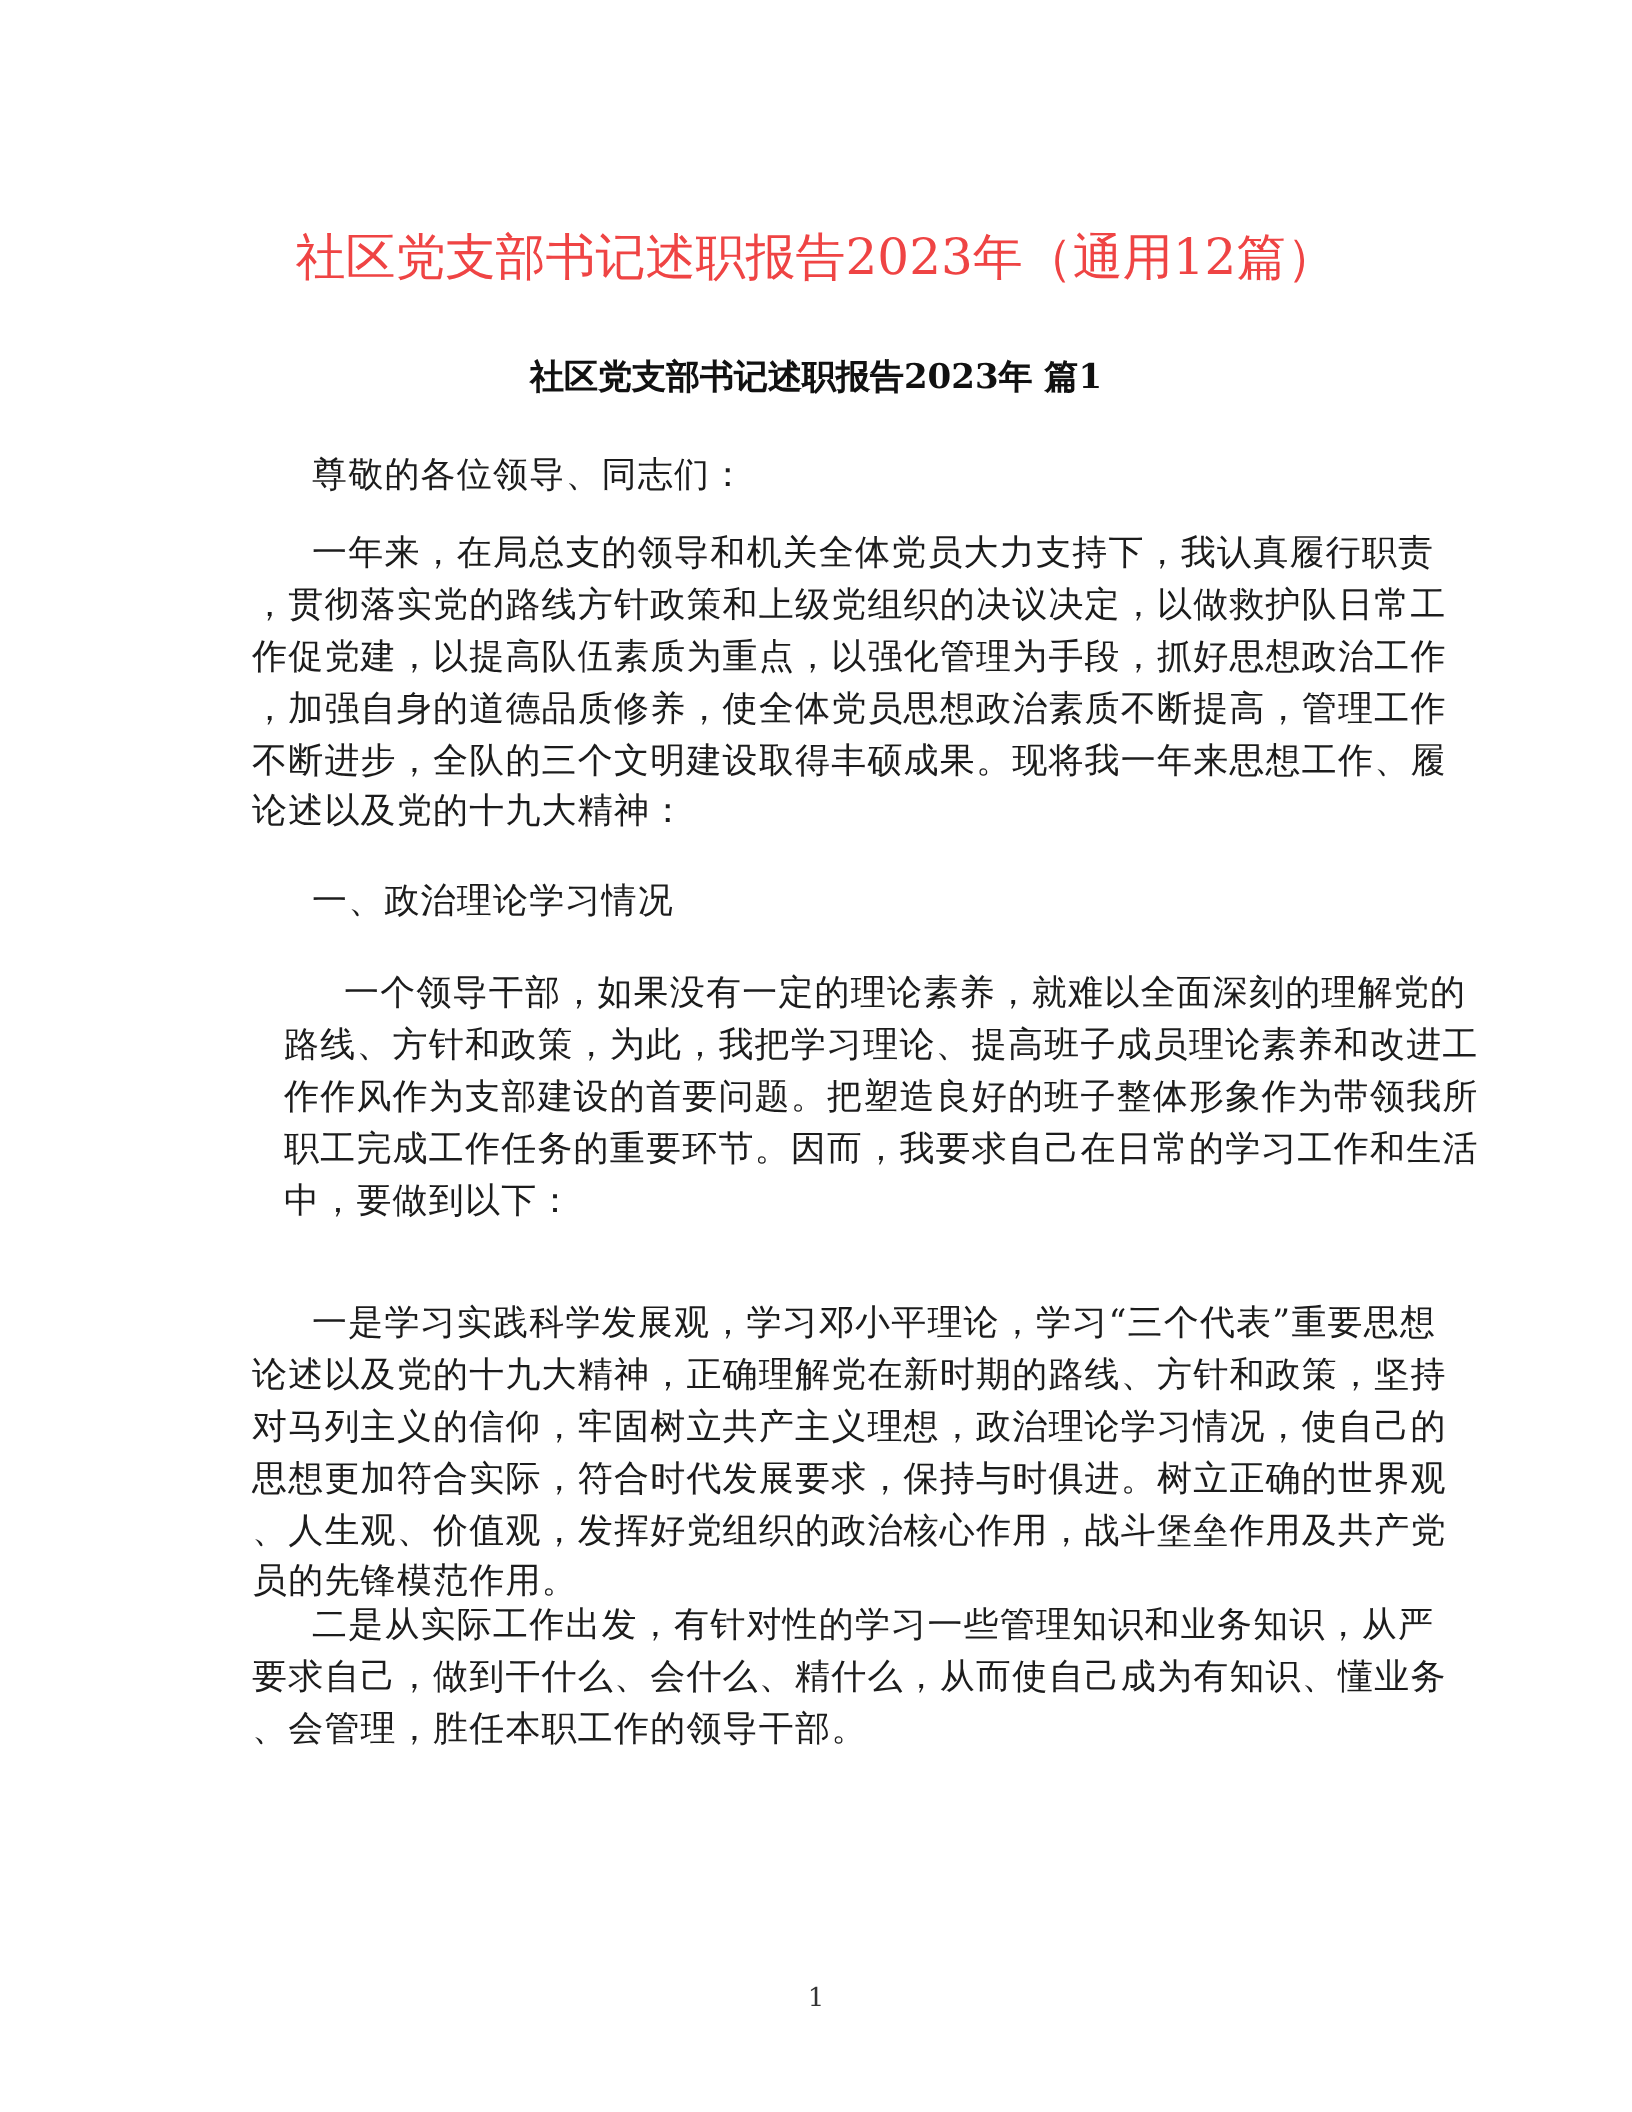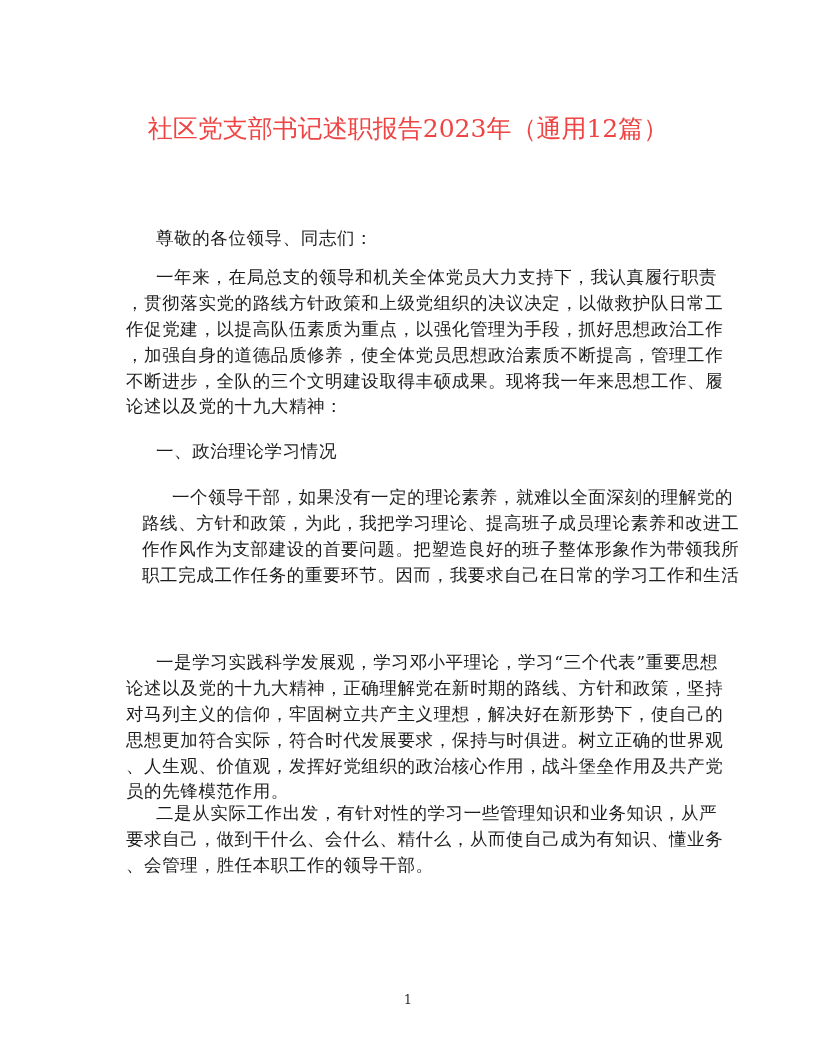--- a/index.html
+++ b/index.html
@@ -72,20 +72,21 @@
       color: #333;
     }
   </style>
 </head>
 <body>
 
 <div class="page">
 
   <div class="doc-title">社区党支部书记述职报告2023年（通用12篇）</div>
 
+  <div class="section-title">社区党支部书记述职报告2023年 篇1</div>
 
   <div class="para" style="top:226px;">
     <span class="line indent">尊敬的各位领导、同志们：</span>
   </div>
 
   <div class="para" style="top:265px;">
     <span class="line indent">一年来，在局总支的领导和机关全体党员大力支持下，我认真履行职责</span>
     <span class="line">，贯彻落实党的路线方针政策和上级党组织的决议决定，以做救护队日常工</span>
     <span class="line">作促党建，以提高队伍素质为重点，以强化管理为手段，抓好思想政治工作</span>
     <span class="line">，加强自身的道德品质修养，使全体党员思想政治素质不断提高，管理工作</span>
@@ -95,26 +96,27 @@
 
   <div class="para" style="top:439px;">
     <span class="line indent">一、政治理论学习情况</span>
   </div>
 
   <div class="para" style="top:485px;margin-left:16px;">
     <span class="line indent">一个领导干部，如果没有一定的理论素养，就难以全面深刻的理解党的</span>
     <span class="line">路线、方针和政策，为此，我把学习理论、提高班子成员理论素养和改进工</span>
     <span class="line">作作风作为支部建设的首要问题。把塑造良好的班子整体形象作为带领我所</span>
     <span class="line">职工完成工作任务的重要环节。因而，我要求自己在日常的学习工作和生活</span>
+    <span class="line">中，要做到以下：</span>
   </div>
 
   <div class="para" style="top:631px;margin-top:19px;">
     <span class="line indent">一是学习实践科学发展观，学习邓小平理论，学习“三个代表”重要思想</span>
     <span class="line">论述以及党的十九大精神，正确理解党在新时期的路线、方针和政策，坚持</span>
-    <span class="line">对马列主义的信仰，牢固树立共产主义理想，解决好在新形势下，使自己的</span>
+    <span class="line">对马列主义的信仰，牢固树立共产主义理想，政治理论学习情况，使自己的</span>
     <span class="line">思想更加符合实际，符合时代发展要求，保持与时俱进。树立正确的世界观</span>
     <span class="line">、人生观、价值观，发挥好党组织的政治核心作用，战斗堡垒作用及共产党</span>
     <span class="line">员的先锋模范作用。</span>
   </div>
 
   <div class="para" style="top:801px;">
     <span class="line indent">二是从实际工作出发，有针对性的学习一些管理知识和业务知识，从严</span>
     <span class="line">要求自己，做到干什么、会什么、精什么，从而使自己成为有知识、懂业务</span>
     <span class="line">、会管理，胜任本职工作的领导干部。</span>
   </div>

